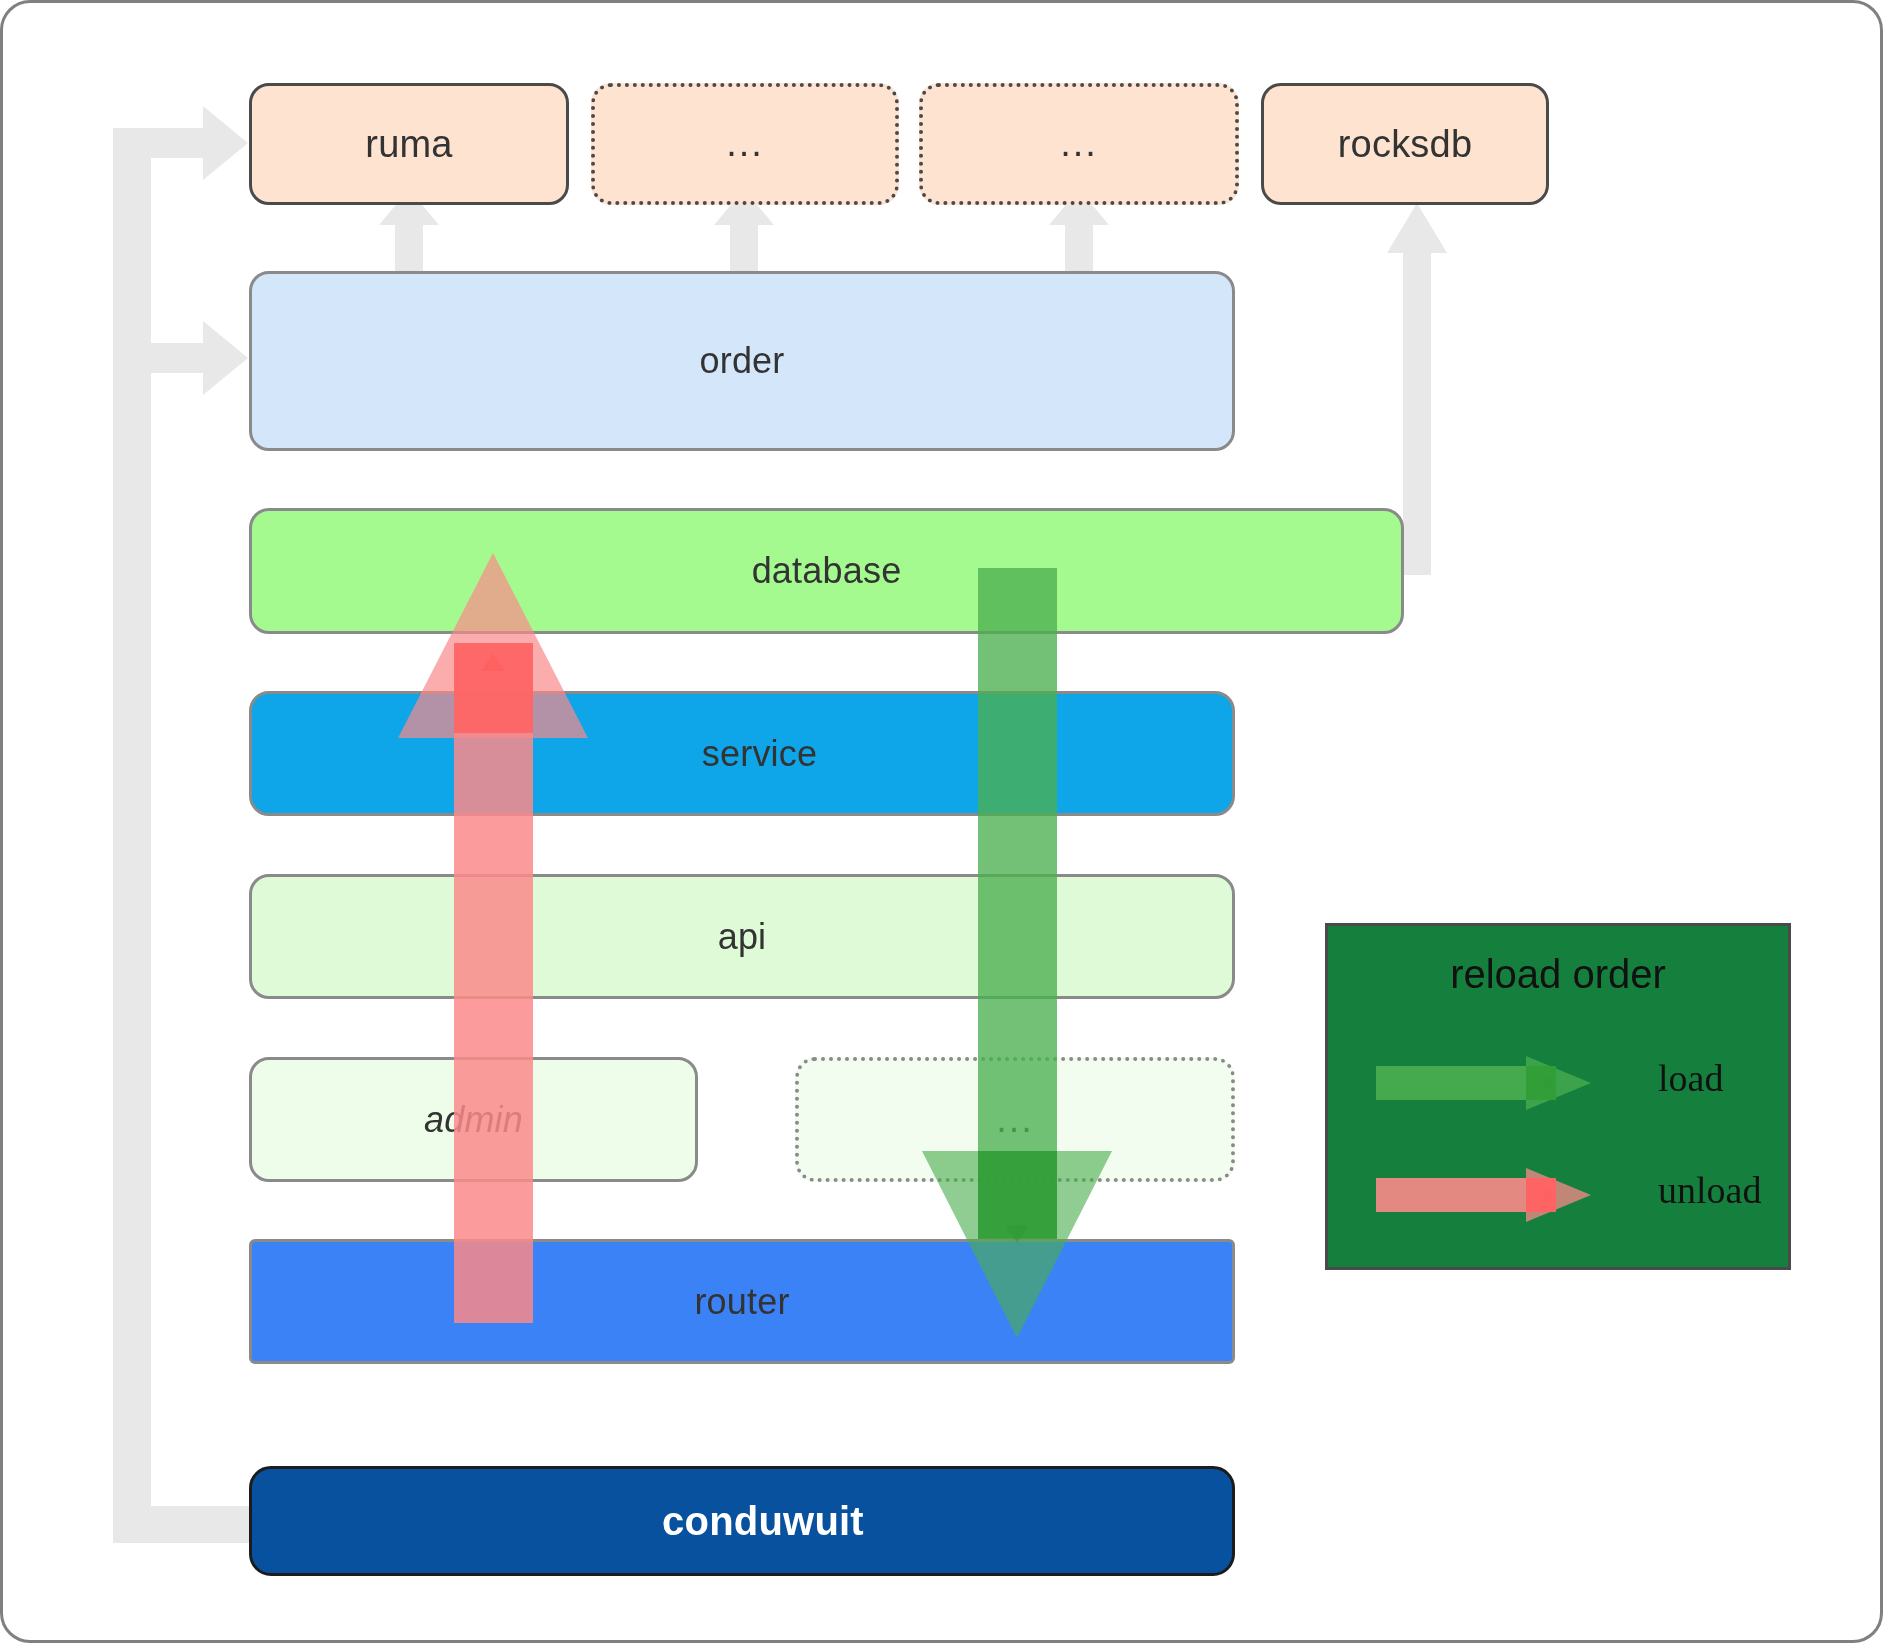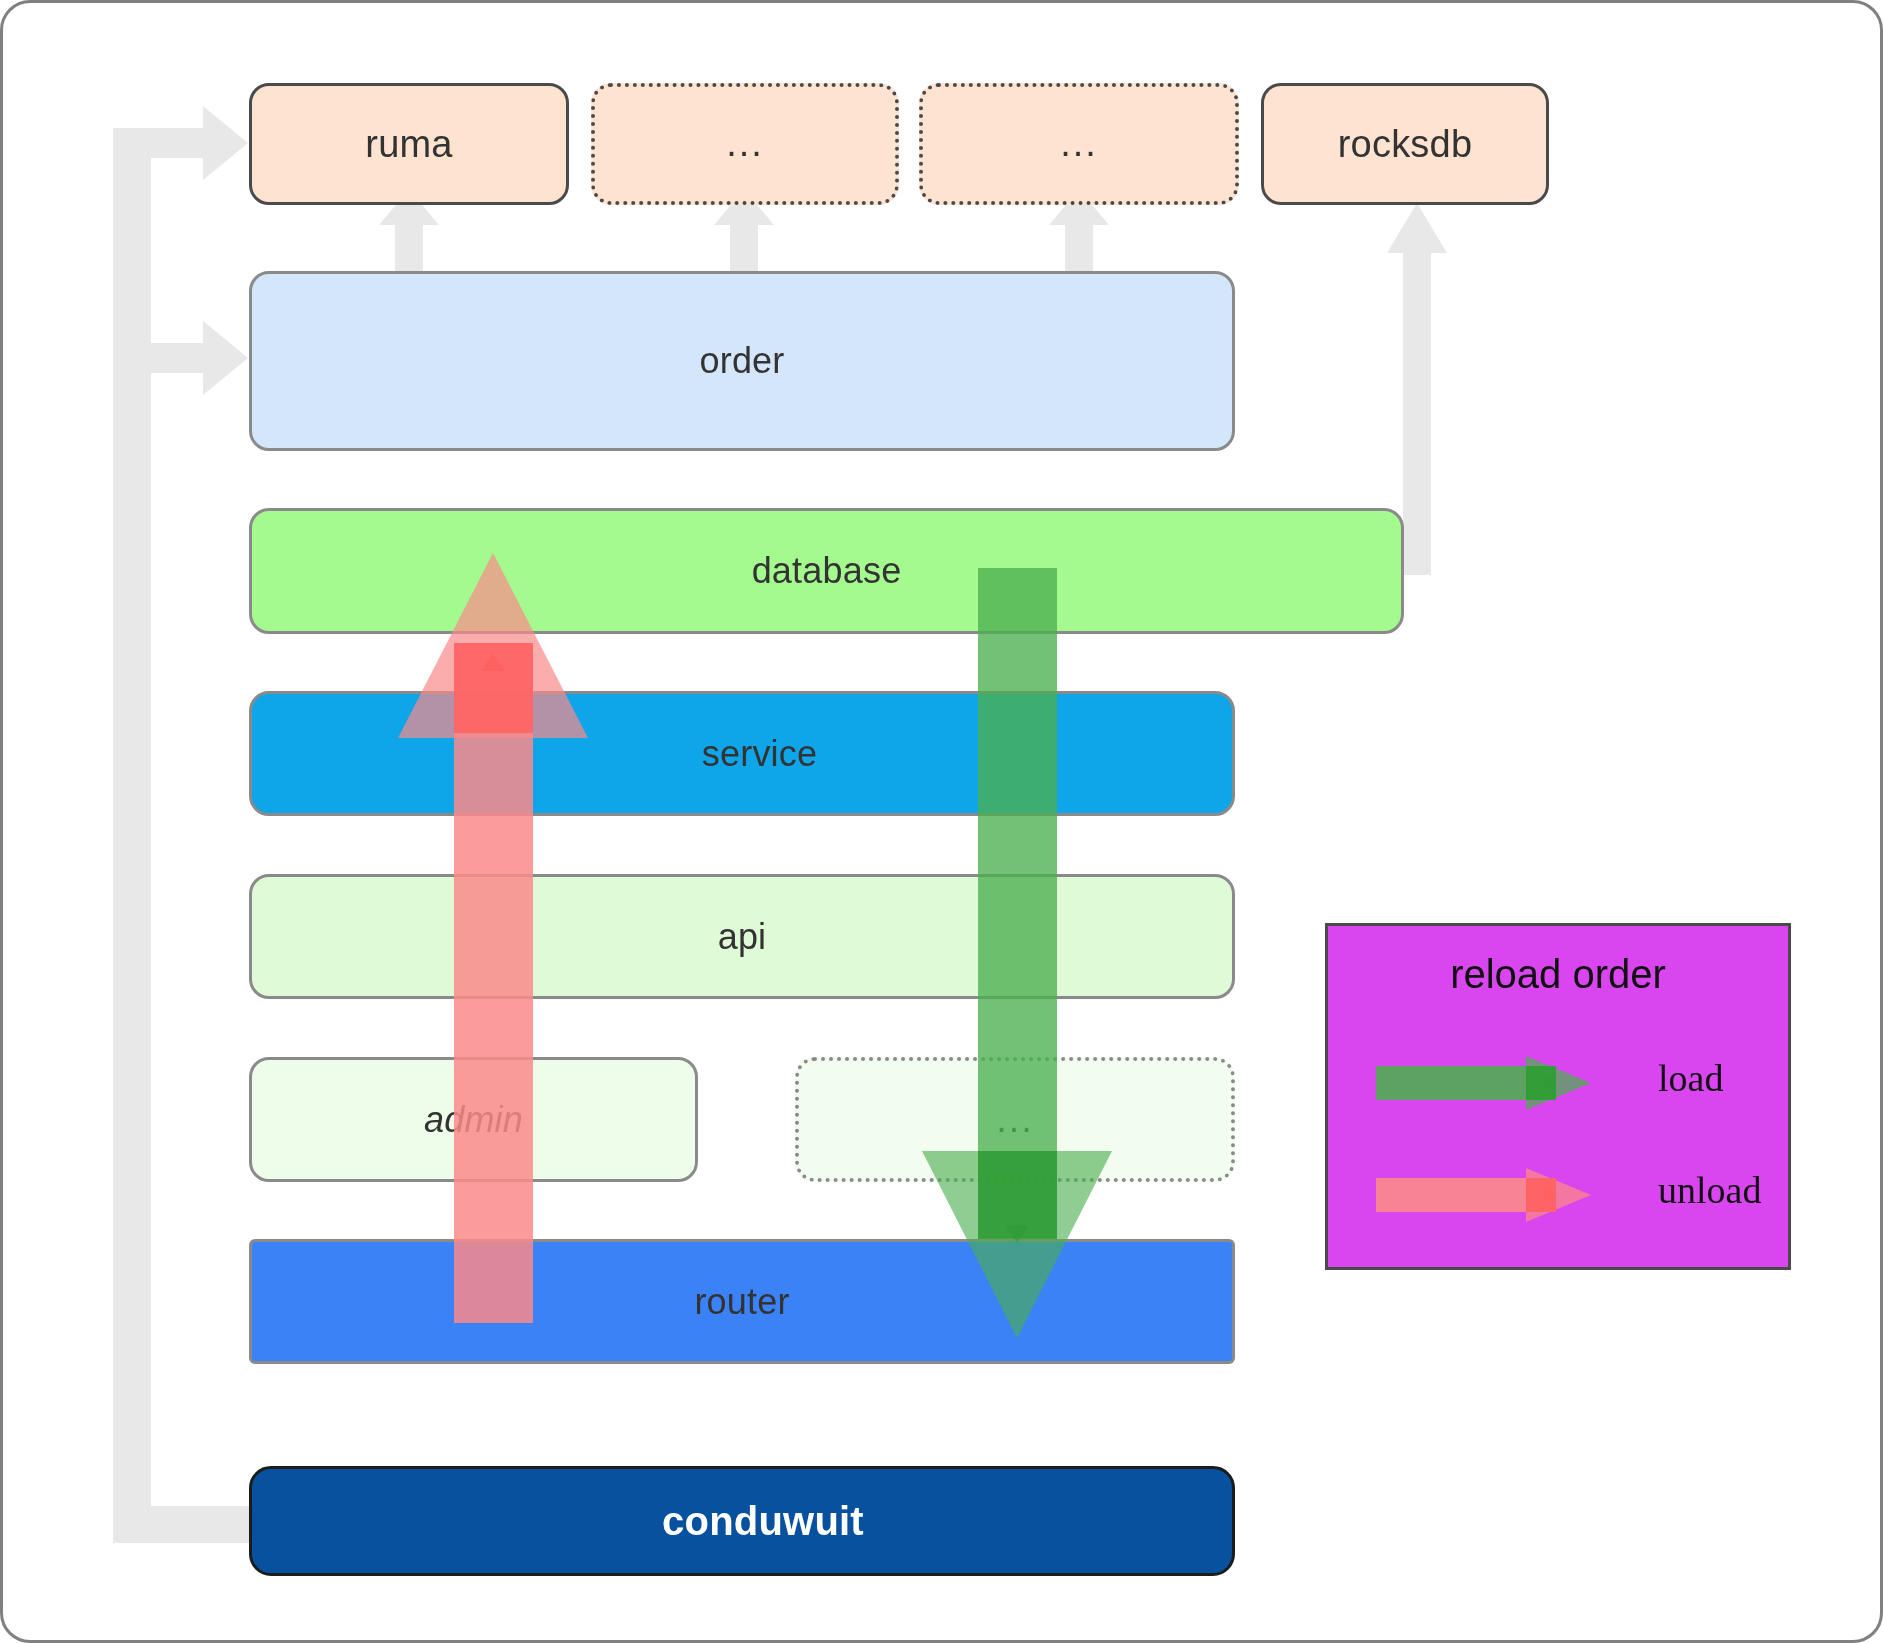--- a/index.html
+++ b/index.html
@@ -56,21 +56,21 @@
     font-size:40px;
     font-weight:700;
     padding-left:42px;
   }
 
   
   #legend{
     position:absolute;
     left:1322px;top:920px;
     width:466px;height:347px;
-    background:#d946ef;
+    background:#15803d;
     border:3px solid #4a4a4a;
     z-index:20;
     box-sizing:border-box;
   }
   #legend .legend-title{
     position:absolute;left:0;top:26px;width:100%;
     text-align:center;font-size:40px;color:#111;
   }
   .legend-row{position:absolute;left:0;width:100%;height:90px;}
   .legend-label{

